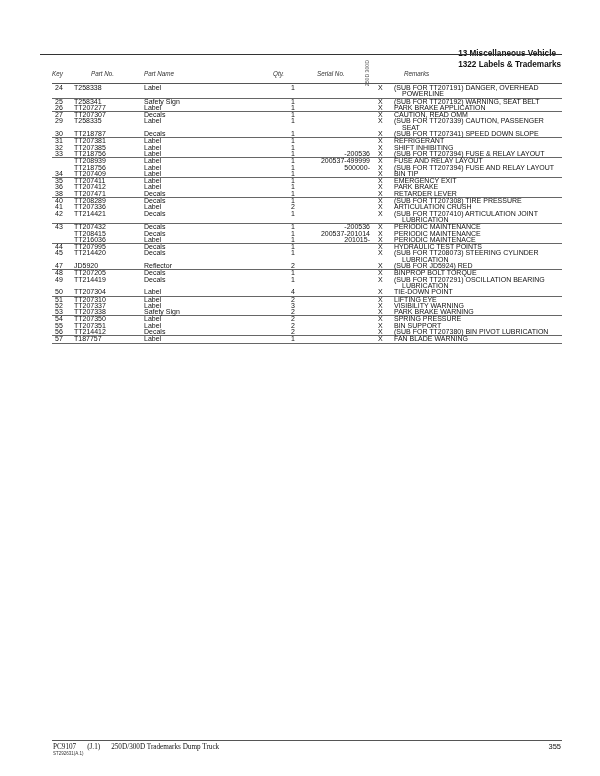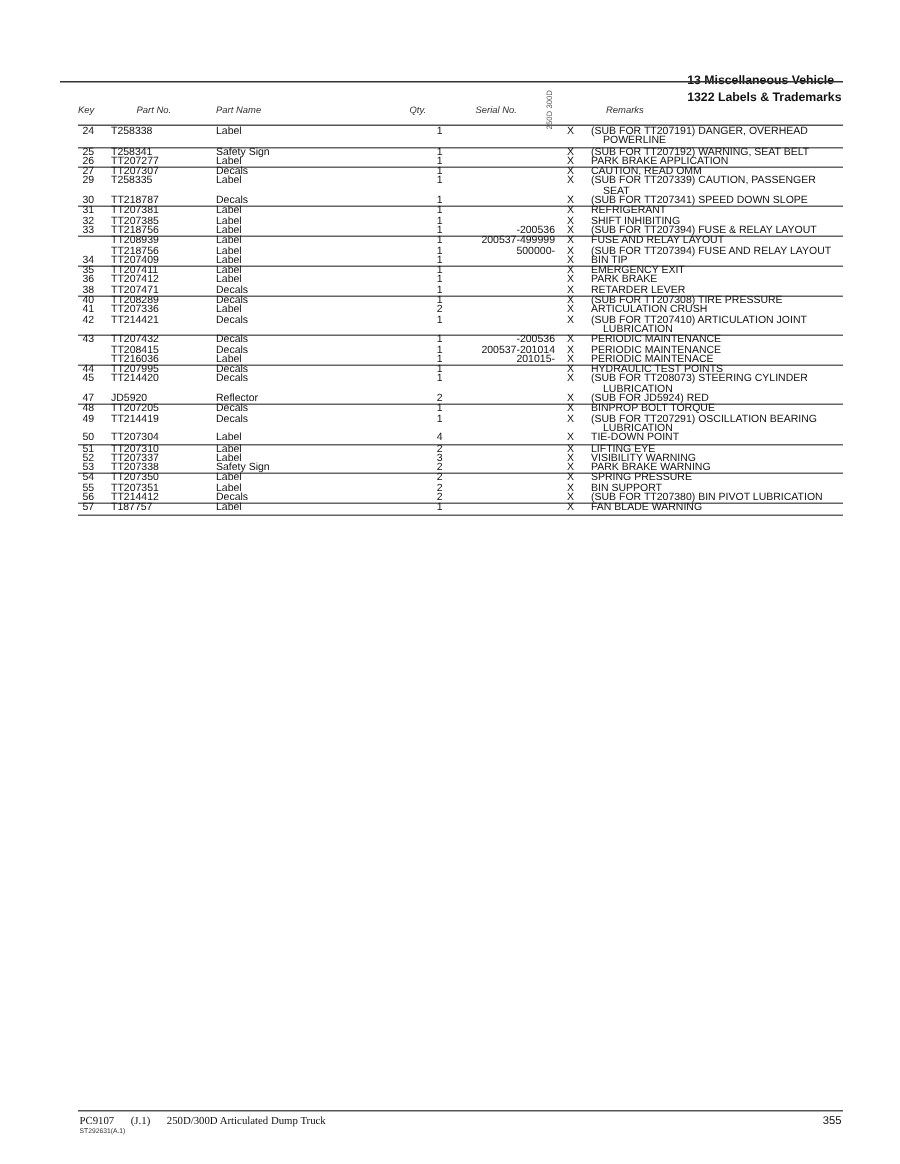--- a/index.html
+++ b/index.html
@@ -388,16 +388,16 @@
         <span class="c-x">X</span>
         <span class="c-rem">FAN BLADE WARNING</span>
       </div>
     </div>
   </div>
 
 <div class="foot-rule"></div>
 <div class="foot-left">
   <span>PC9107</span>
   <span>(J.1)</span>
-  <span>250D/300D Articulated Dump Truck</span>
+  <span>250D/300D Trademarks Dump Truck</span>
 </div>
 <div class="foot-sub">ST292631(A.1)</div>
 <div class="foot-page">355</div>
 
 </body></html>

